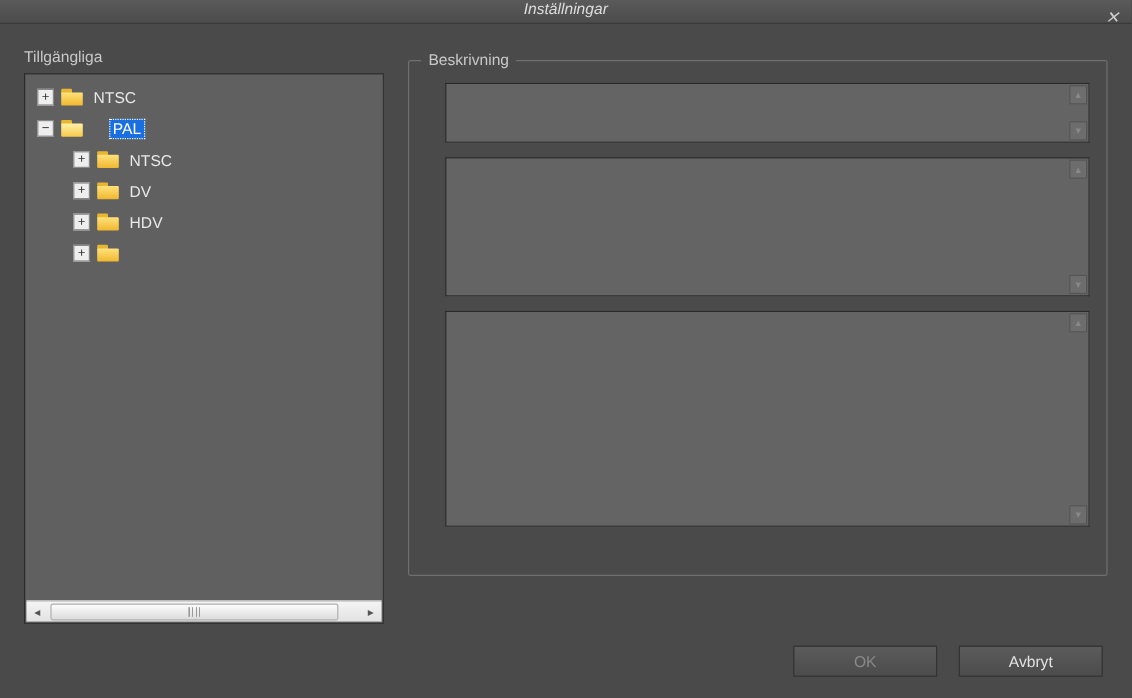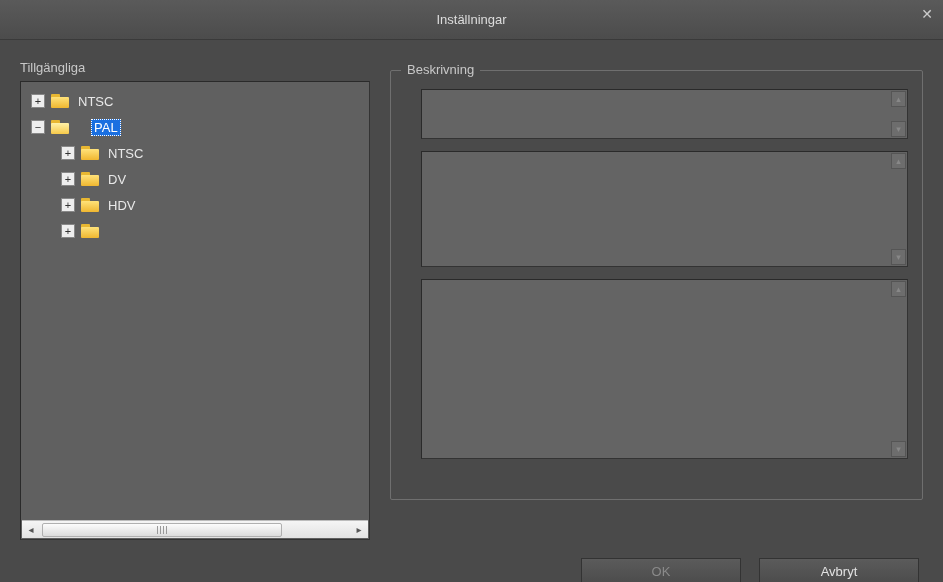--- a/index.html
+++ b/index.html
@@ -5,44 +5,44 @@
     * { margin: 0; padding: 0; box-sizing: border-box; }
     body {
       width: 943px; height: 582px;
       background: #4a4a4a;
       font-family: "Segoe UI", Tahoma, sans-serif;
       font-size: 13px;
       color: #d0d0d0;
       overflow: hidden;
     }
     .titlebar {
-      height: 40px;
+      height: 20px;
       background: linear-gradient(#5a5a5a, #4c4c4c);
       border-bottom: 1px solid #3a3a3a;
       display: flex;
-      align-items: center;
       justify-content: center;
       position: relative;
+      font-style: italic;
     }
     .titlebar-text { color: #ddd; font-size: 13px; }
     .close-btn {
       position: absolute; right: 6px; top: 4px;
       width: 20px; height: 20px;
       display: flex; align-items: center; justify-content: center;
       color: #ccc; font-size: 14px; cursor: pointer;
     }
     .dialog-body {
       padding: 20px 20px 10px 20px;
       height: calc(100% - 28px);
       display: flex; flex-direction: column;
     }
     .columns {
       display: flex; gap: 20px; flex: 1;
     }
-    .left-col { width: 350px; display: flex; flex-direction: column; }
+    .left-col { width: 300px; display: flex; flex-direction: column; }
     .right-col { flex: 1; position: relative; }
     .section-label {
       color: #c8c8c8; font-size: 13px; margin-bottom: 6px;
     }
     .tree-panel {
       flex: 1;
       background: #606060;
       border: 1px solid #333;
       border-top-color: #2a2a2a; border-left-color: #2a2a2a;
       position: relative;
@@ -168,21 +168,21 @@
       border: 1px solid #555;
       display: flex; align-items: center; justify-content: center;
       color: #888; font-size: 9px;
       cursor: pointer;
     }
     .button-row {
       display: flex; justify-content: flex-end; gap: 18px;
       padding: 18px 4px 0 0;
     }
     .dlg-btn {
-      width: 160px; height: 26px;
+      width: 120px; height: 26px;
       background: linear-gradient(#5b5b5b, #4c4c4c);
       border: 1px solid #333;
       color: #e2e2e2;
       font-size: 13px;
       display: flex; align-items: center; justify-content: center;
       cursor: pointer;
     }
     .dlg-btn.disabled { color: #8a8a8a; cursor: default; }
   </style>
 </head>

